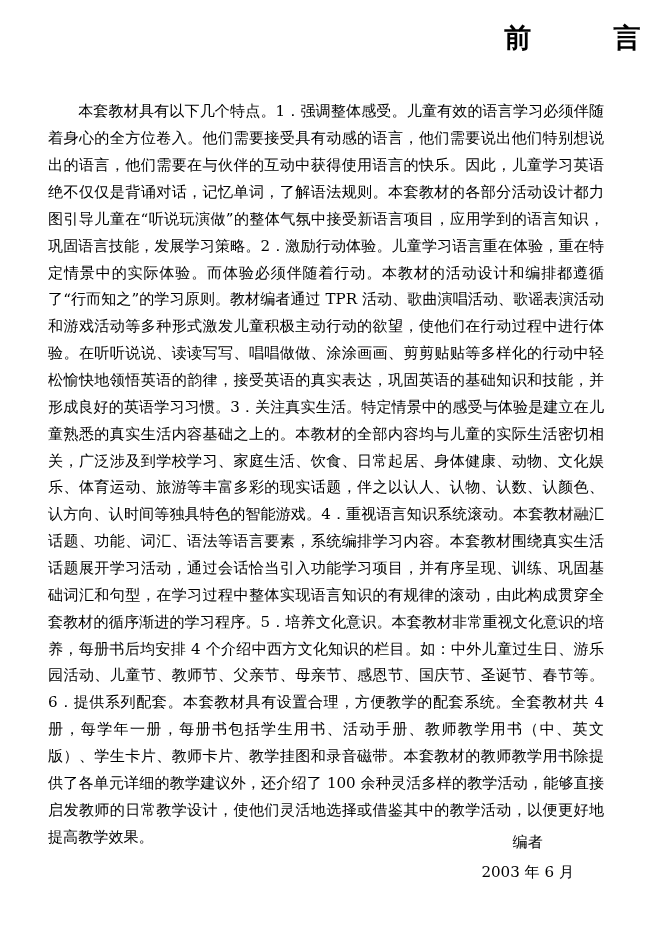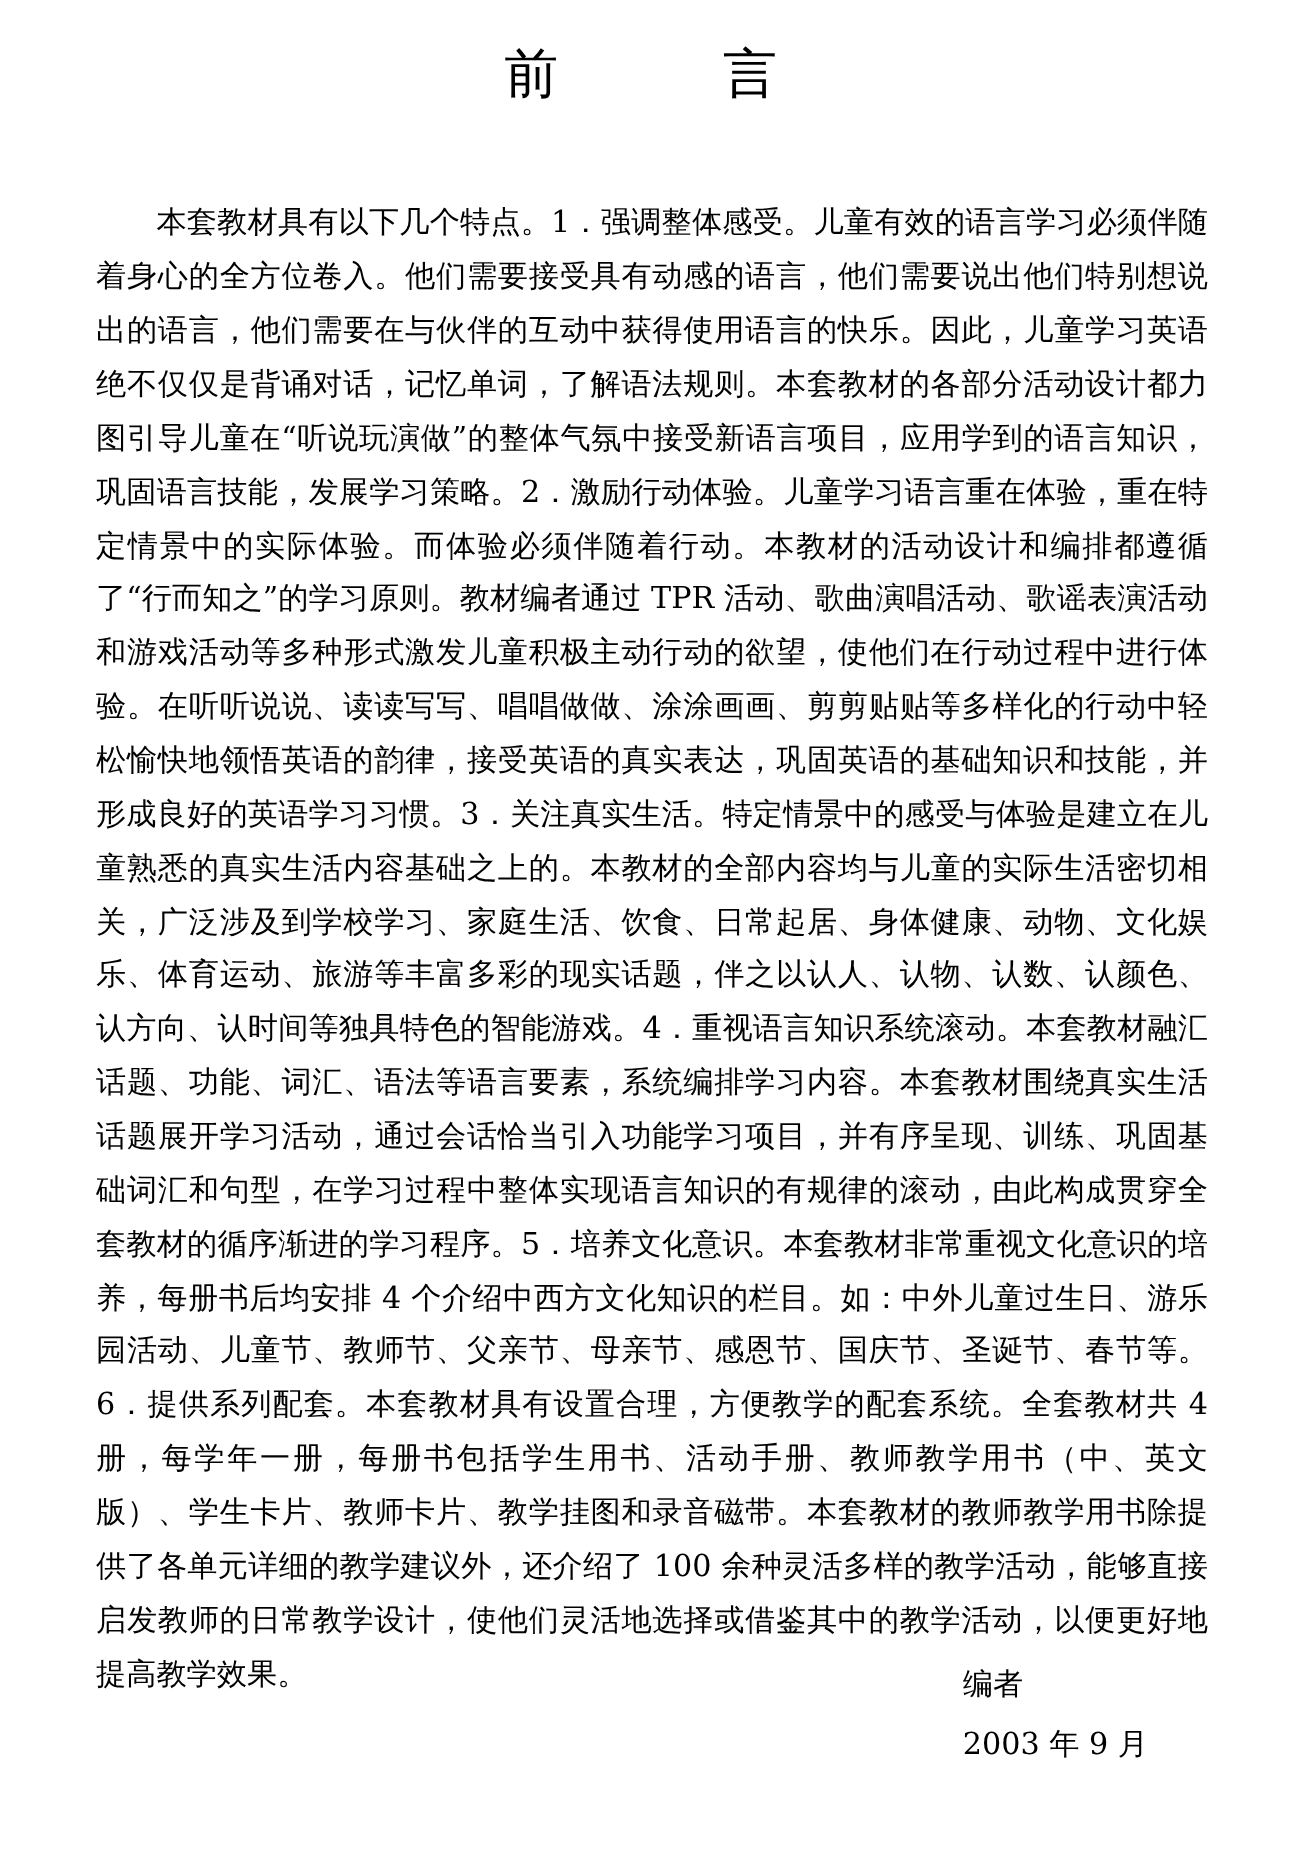--- a/index.html
+++ b/index.html
@@ -16,23 +16,23 @@
   }
   .page {
     position: relative;
     width: 650px;
     height: 937px;
     box-sizing: border-box;
     padding: 0;
     background: #ffffff;
   }
   .doc-title {
-    text-align: center;
+    text-align: right;
     font-size: 27px;
-    font-weight: normal;
+    font-weight: bold;
     letter-spacing: 0.35em;
     margin: 22px 0 0 0;
     padding: 0;
     line-height: 1.2;
     font-family: "DejaVu Serif", "Liberation Serif", serif;
   }
   .body-block {
     margin: 44px 46px 0 48px;
   }
   .para {
@@ -44,36 +44,37 @@
     text-indent: 2em;
     word-break: break-all;
   }
   .para + .para {
     margin-top: 0px;
   }
   .signature {
     position: absolute;
     right: 76px;
     bottom: 72px;
+    text-align: center;
     font-size: 15.1px;
     line-height: 1.95;
   }
   .signature div {
     white-space: nowrap;
   }
 </style>
 </head>
 <body>
 
 <div class="page">
 
   <h1 class="doc-title">前　　言</h1>
 
   <div class="body-block">
     <p class="para">本套教材具有以下几个特点。1．强调整体感受。儿童有效的语言学习必须伴随着身心的全方位卷入。他们需要接受具有动感的语言，他们需要说出他们特别想说出的语言，他们需要在与伙伴的互动中获得使用语言的快乐。因此，儿童学习英语绝不仅仅是背诵对话，记忆单词，了解语法规则。本套教材的各部分活动设计都力图引导儿童在“听说玩演做”的整体气氛中接受新语言项目，应用学到的语言知识，巩固语言技能，发展学习策略。2．激励行动体验。儿童学习语言重在体验，重在特定情景中的实际体验。而体验必须伴随着行动。本教材的活动设计和编排都遵循了“行而知之”的学习原则。教材编者通过 TPR 活动、歌曲演唱活动、歌谣表演活动和游戏活动等多种形式激发儿童积极主动行动的欲望，使他们在行动过程中进行体验。在听听说说、读读写写、唱唱做做、涂涂画画、剪剪贴贴等多样化的行动中轻松愉快地领悟英语的韵律，接受英语的真实表达，巩固英语的基础知识和技能，并形成良好的英语学习习惯。3．关注真实生活。特定情景中的感受与体验是建立在儿童熟悉的真实生活内容基础之上的。本教材的全部内容均与儿童的实际生活密切相关，广泛涉及到学校学习、家庭生活、饮食、日常起居、身体健康、动物、文化娱乐、体育运动、旅游等丰富多彩的现实话题，伴之以认人、认物、认数、认颜色、认方向、认时间等独具特色的智能游戏。4．重视语言知识系统滚动。本套教材融汇话题、功能、词汇、语法等语言要素，系统编排学习内容。本套教材围绕真实生活话题展开学习活动，通过会话恰当引入功能学习项目，并有序呈现、训练、巩固基础词汇和句型，在学习过程中整体实现语言知识的有规律的滚动，由此构成贯穿全套教材的循序渐进的学习程序。5．培养文化意识。本套教材非常重视文化意识的培养，每册书后均安排 4 个介绍中西方文化知识的栏目。如：中外儿童过生日、游乐园活动、儿童节、教师节、父亲节、母亲节、感恩节、国庆节、圣诞节、春节等。6．提供系列配套。本套教材具有设置合理，方便教学的配套系统。全套教材共 4 册，每学年一册，每册书包括学生用书、活动手册、教师教学用书（中、英文版）、学生卡片、教师卡片、教学挂图和录音磁带。本套教材的教师教学用书除提供了各单元详细的教学建议外，还介绍了 100 余种灵活多样的教学活动，能够直接启发教师的日常教学设计，使他们灵活地选择或借鉴其中的教学活动，以便更好地提高教学效果。</p>
   </div>
 
   <div class="signature">
     <div>编者</div>
-    <div>2003 年 9 月</div>
+    <div>2003 年 6 月</div>
   </div>
 
 </div>
 
 </body></html>

